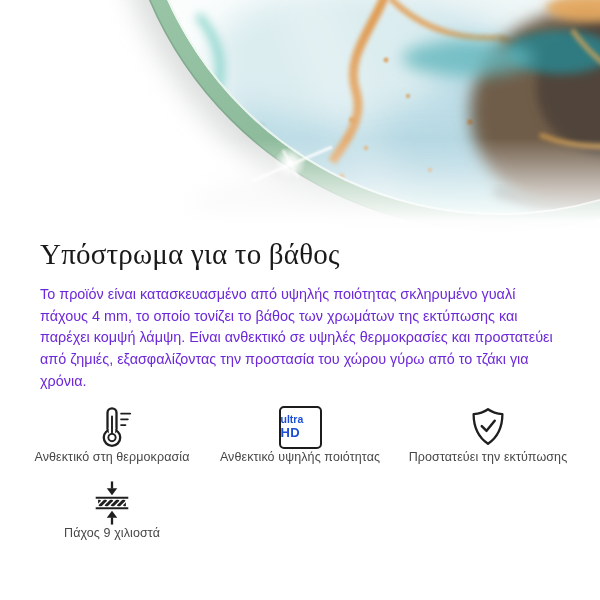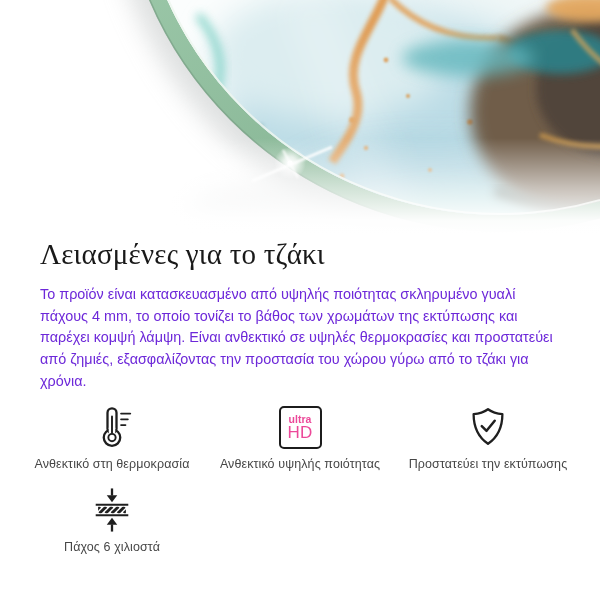--- a/index.html
+++ b/index.html
@@ -43,34 +43,33 @@
     grid-template-columns:repeat(3,1fr);
     row-gap:16px;
   }
   .feature{
     display:flex;flex-direction:column;align-items:center;text-align:center;
   }
   .feature .icon-wrap{
     height:46px;display:flex;align-items:center;justify-content:center;
   }
   .feature .label{
-    margin-top:7px;
     font-size:12.5px;
     color:#474747;
     letter-spacing:0.1px;
     white-space:nowrap;
   }
   .uhd-box{
     width:39px;height:39px;
     border:2.4px solid #1c1c1c;border-radius:5px;
-    display:flex;flex-direction:column;align-items:center;justify-content:center;
-    color:#ec4899;
+    display:flex;flex-direction:column;align-items:flex-start;justify-content:center;
+    color:#1d4ed8;
   }
   .uhd-box .uhd-top{font-size:10.5px;font-weight:700;line-height:11px;}
-  .uhd-box .uhd-bottom{font-size:17px;font-weight:400;line-height:15px;letter-spacing:0.3px;}
+  .uhd-box .uhd-bottom{font-size:13px;font-weight:700;line-height:15px;letter-spacing:0.3px;}
   .icon-svg{stroke:#1f1f1f;fill:none;stroke-linecap:round;stroke-linejoin:round;}
 </style>
 </head>
 <body>
 
 <div class="page">
 
   <div class="hero">
     <svg width="600" height="235" viewBox="0 0 600 235" xmlns="http://www.w3.org/2000/svg">
       <defs>
@@ -171,21 +170,21 @@
         <path d="M283,150 L298,178" stroke="#ffffff" stroke-width="2" filter="url(#f1)" opacity="0.9" fill="none"></path>
         <circle cx="290" cy="163" r="2.5" fill="#ffffff"></circle>
       </g>
 
       <rect x="0" y="138" width="600" height="97" fill="url(#fadeGrad)"></rect>
     </svg>
   </div>
 
   <div class="content">
     <h1 class="title">
-      <span>Λειασμένες για το τζάκι</span>
+      <span>Υπόστρωμα για το βάθος</span>
     </h1>
     <p class="intro">Το προϊόν είναι κατασκευασμένο από υψηλής ποιότητας σκληρυμένο γυαλί πάχους 4 mm, το οποίο τονίζει το βάθος των χρωμάτων της εκτύπωσης και παρέχει κομψή λάμψη. Είναι ανθεκτικό σε υψηλές θερμοκρασίες και προστατεύει από ζημιές, εξασφαλίζοντας την προστασία του χώρου γύρω από το τζάκι για χρόνια.</p>
   </div>
 
   <div class="features">
 
     <div class="feature">
       <div class="icon-wrap">
         <svg class="icon-svg" width="46" height="48" viewBox="0 0 48 48">
           <rect x="19.3" y="4.5" width="9.4" height="26" rx="4.7" stroke-width="2.4"></rect>
@@ -240,17 +239,17 @@
             <line x1="17.3" y1="27.5" x2="24.3" y2="20.5"></line>
             <line x1="23.7" y1="27.5" x2="30.7" y2="20.5"></line>
             <line x1="30.1" y1="27.5" x2="37.1" y2="20.5"></line>
             <line x1="36.5" y1="27.5" x2="43.5" y2="20.5"></line>
           </g>
           <line x1="7" y1="29.5" x2="41" y2="29.5" stroke-width="2.2"></line>
           <polygon points="18.5,39.5 29.5,39.5 24,32" stroke="none"></polygon>
           <line x1="24" y1="39" x2="24" y2="46.5" stroke-width="2.4"></line>
         </svg>
       </div>
-      <div class="label">Πάχος 6 χιλιοστά</div>
+      <div class="label">Πάχος 9 χιλιοστά</div>
     </div>
 
   </div>
 </div>
 
 </body></html>

